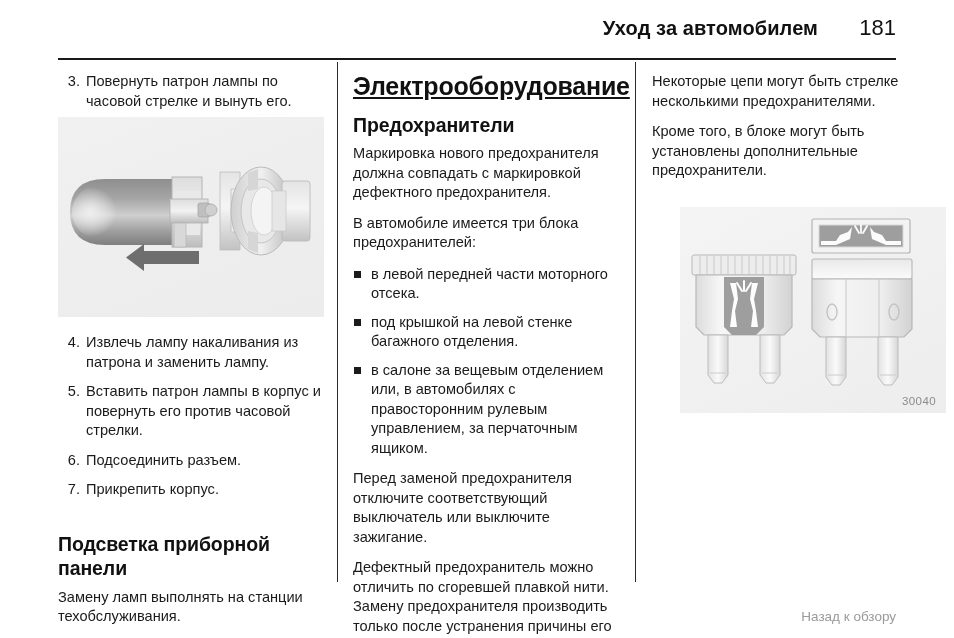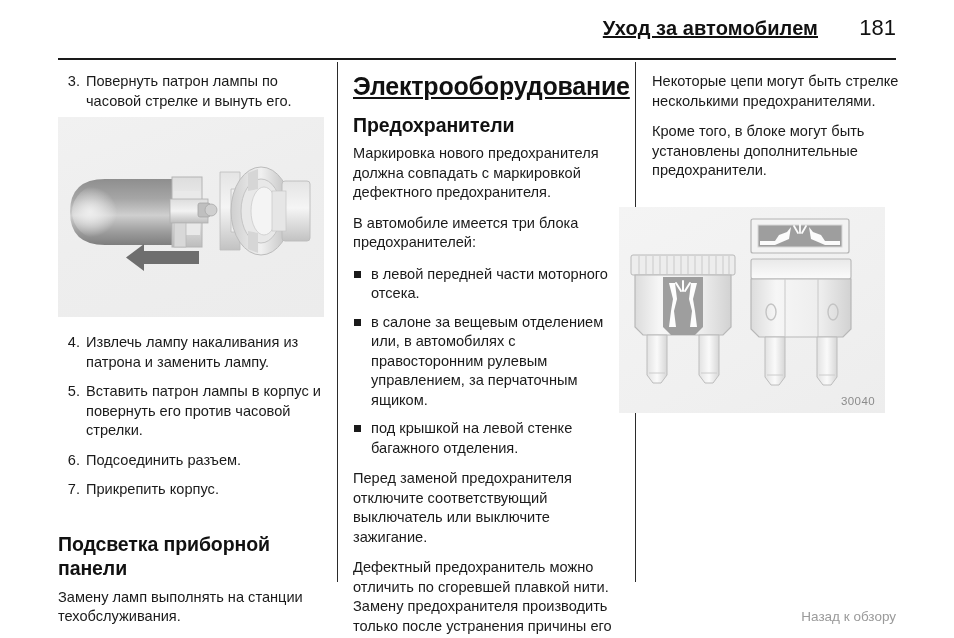--- a/index.html
+++ b/index.html
@@ -30,21 +30,20 @@
     display: flex;
     align-items: flex-start;
     justify-content: flex-end;
   }
   .header-title {
     font-size: 20px;
     font-weight: bold;
     letter-spacing: 0.1px;
     color: #111111;
     line-height: 24px;
-    text-decoration: underline;
   }
   .header-page {
     font-size: 22px;
     font-weight: normal;
     color: #111111;
     line-height: 24px;
     margin-left: 34px;
     min-width: 44px;
     text-align: right;
   }
@@ -160,21 +159,21 @@
     position: absolute;
     background: linear-gradient(160deg, #f1f1f1 0%, #eeeeee 45%, #ececec 100%);
   }
   #figure-bulb {
     left: 58px;
     top: 117px;
     width: 266px;
     height: 200px;
   }
   #figure-fuse {
-    left: 619px;
+    left: 680px;
     top: 207px;
     width: 266px;
     height: 206px;
     background: linear-gradient(150deg, #f4f4f4 0%, #f0f0f0 60%, #ededed 100%);
   }
   .figure svg { display: block; width: 100%; height: 100%; }
   .fig-caption {
     position: absolute;
     right: 10px;
     bottom: 6px;
@@ -306,25 +305,25 @@
     <p class="body-text">Маркировка нового предохранителя должна совпадать с маркировкой дефектного предохранителя.</p>
     <p class="body-text">В автомобиле имеется три блока предохранителей:</p>
 
     <ul class="bul-list">
       <li>
         <span class="sq"></span>
         <span>в левой передней части моторного отсека.</span>
       </li>
       <li>
         <span class="sq"></span>
+        <span>под крышкой на левой стенке багажного отделения.</span>
+      </li>
+      <li>
+        <span class="sq"></span>
         <span>в салоне за вещевым отделением или, в автомобилях с правосторонним рулевым управлением, за перчаточным ящиком.</span>
-      </li>
-      <li>
-        <span class="sq"></span>
-        <span>под крышкой на левой стенке багажного отделения.</span>
       </li>
     </ul>
 
     <p class="body-text">Перед заменой предохранителя отключите соответствующий выключатель или выключите зажигание.</p>
     <p class="body-text">Дефектный предохранитель можно отличить по сгоревшей плавкой нити. Замену предохранителя производить только после устранения причины его выхода из строя.</p>
   </div>
 
   <div class="col col-right">
     <p class="body-text">Некоторые цепи могут быть стрелке несколькими предохранителями.</p>
     <p class="body-text">Кроме того, в блоке могут быть установлены дополнительные предохранители.</p>

